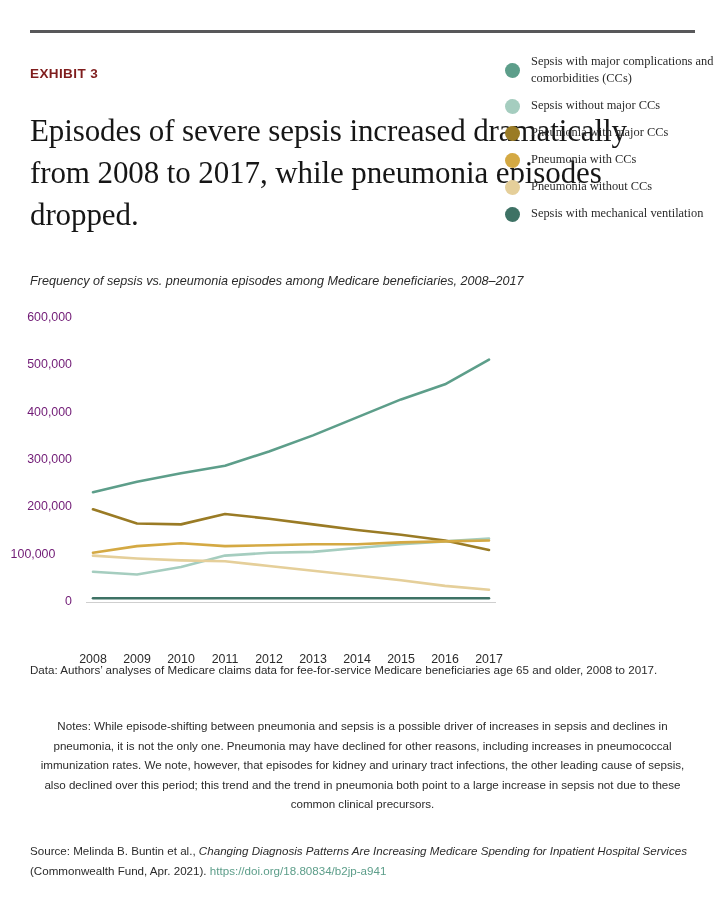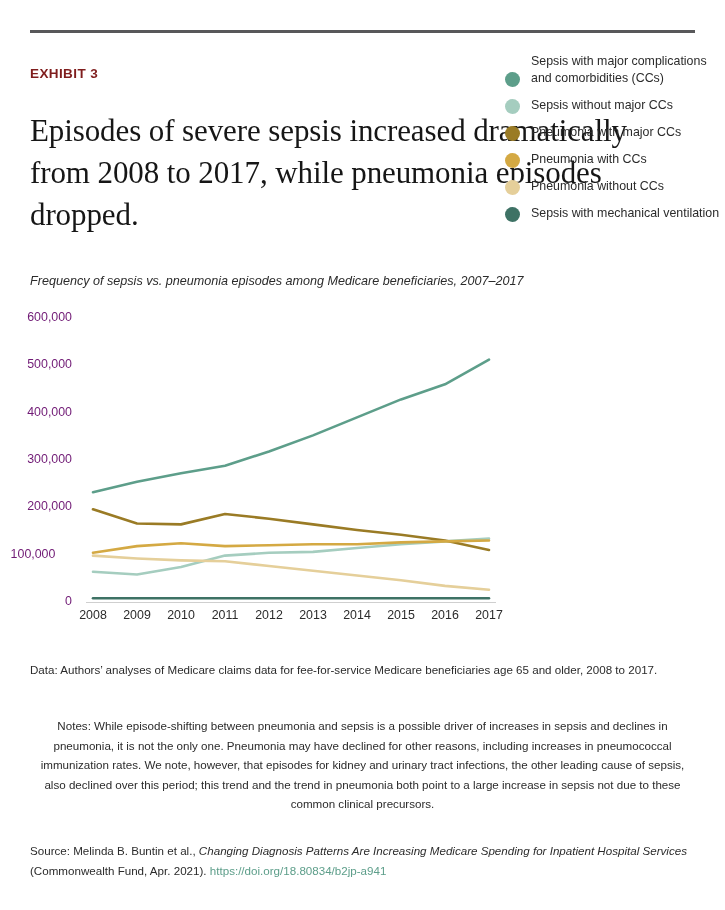--- a/index.html
+++ b/index.html
@@ -49,27 +49,27 @@
   }
   .plot svg { display:block; width:410px; height:284px; }
 
   .x-axis-line {
     position:absolute; left:86px; top:284px; width:410px; height:1px;
     background:#cfcfcf;
   }
   .x-labels { position:absolute; left:86px; top:290px; width:410px; height:24px; }
   .x-label {
     position:absolute; text-align:center; width:48px;
-    font-size:12.4px; color:#2b2b2b;
+    font-size:12.4px; color:#2b2b2b;margin-top:44px;
   }
 
   
   .legend { position:absolute; left:505px; top:53px; width:215px; }
   .legend-row {
-    display:flex; align-items:flex-end; margin-bottom:10px;
+    display:flex; align-items:center; margin-bottom:10px;font-family:Liberation Serif, serif;
   }
   .legend-dot {
     width:15px; height:15px; border-radius:50%;
     flex:0 0 15px; margin-right:11px; margin-top:1px;
   }
   .legend-text {
     font-size:12.4px; line-height:17px; color:#2b2b2b;
   }
 
   
@@ -84,21 +84,21 @@
 <body>
 
 <div class="page">
 
   <div class="top-rule"></div>
 
   <div class="exhibit-label">EXHIBIT 3</div>
 
   <div class="headline">Episodes of severe sepsis increased dramatically from 2008 to 2017, while pneumonia episodes dropped.</div>
 
-  <div class="subtitle">Frequency of sepsis vs. pneumonia episodes among Medicare beneficiaries, 2007–2017</div>
+  <div class="subtitle">Frequency of sepsis vs. pneumonia episodes among Medicare beneficiaries, 2008–2017</div>
 
   <div class="chart-area">
 
     <div class="y-labels">
         <div class="y-label" style="top: 276px;">0</div>
         <div class="y-label" style="top: 228.667px; text-align: center;">100,000</div>
         <div class="y-label" style="top: 181.333px;">200,000</div>
         <div class="y-label" style="top: 134px;">300,000</div>
         <div class="y-label" style="top: 86.6667px;">400,000</div>
         <div class="y-label" style="top: 39.3333px;">500,000</div>

